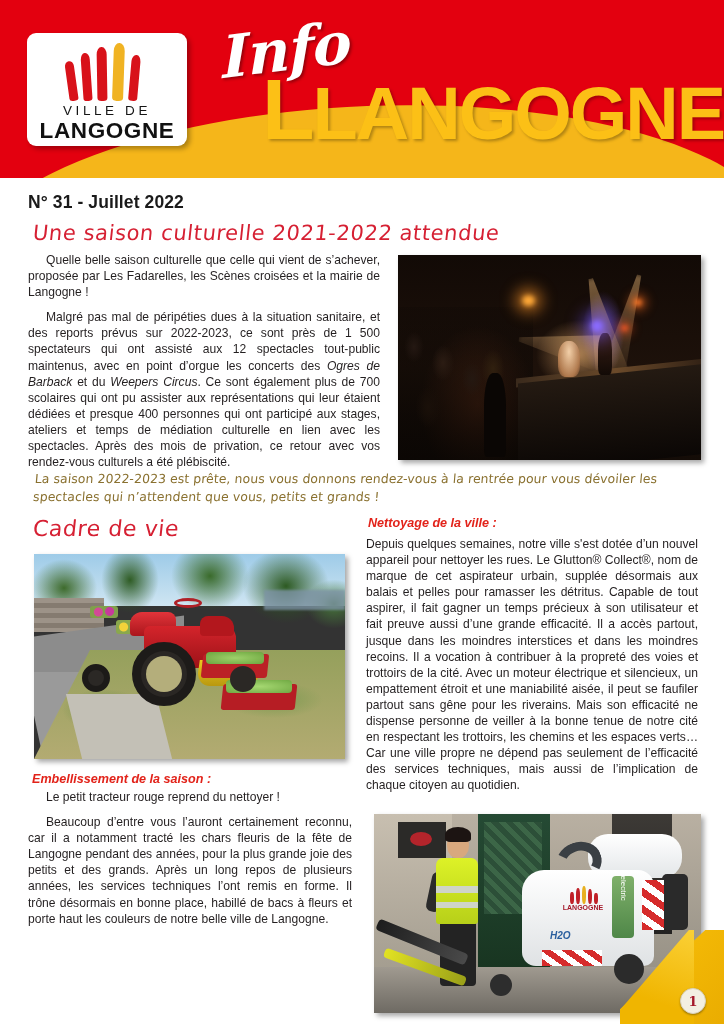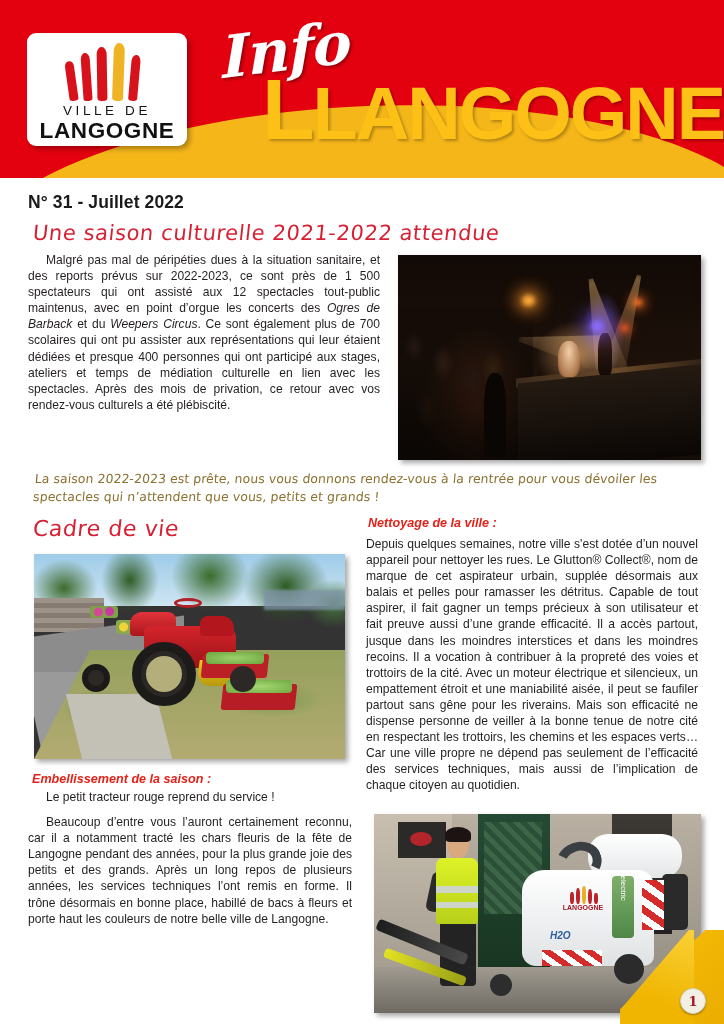--- a/index.html
+++ b/index.html
@@ -381,20 +381,21 @@
   <div class="wordmark-info">Info</div>
   <div class="wordmark-langogne"><span class="cap">L</span><span>LANGOGNE</span></div>
 
 </div>
 
 <div class="issue-line">N° 31 - Juillet 2022</div>
 
 <div class="hand-title" id="season-title">Une saison culturelle 2021-2022 attendue</div>
 
 <div class="bodytext" style="left:28px; top:252px; width:352px;">
+  <p>Quelle belle saison culturelle que celle qui vient de s’achever, proposée par Les Fadarelles, les Scènes croisées et la mairie de Langogne !</p>
   <p><span>Malgré pas mal de péripéties dues à la situation sanitaire, et des reports prévus sur 2022-2023, ce sont près de 1 500 spectateurs qui ont assisté aux 12 spectacles tout-public maintenus, avec en point d’orgue les concerts des </span><i>Ogres de Barback</i><span> et du </span><i>Weepers Circus</i><span>. Ce sont également plus de 700 scolaires qui ont pu assister aux représentations qui leur étaient dédiées et presque 400 personnes qui ont participé aux stages, ateliers et temps de médiation culturelle en lien avec les spectacles. Après des mois de privation, ce retour avec vos rendez-vous culturels a été plébiscité.</span></p>
 </div>
 
 <div class="photo" id="photo-concert">
   <div class="cap-inner">
     <div class="concert-bg"></div>
     <div class="beam b1"></div>
     <div class="beam b2"></div>
     <div class="beam b3"></div>
     <div class="crowd"></div>
@@ -438,21 +439,21 @@
     <div class="tr-wheelsm"></div>
     <div class="tr-wheelsm2"></div>
     <div class="tr-wheelbig"></div>
     <div class="tr-rim"></div>
   </div>
 </div>
 
 <div class="sub-red" style="left:32px; top:772px;">Embellissement de la saison :</div>
 
 <div class="bodytext" style="left:28px; top:789px; width:324px;">
-  <p>Le petit tracteur rouge reprend du service !</p>
+  <p>Le petit tracteur rouge reprend du nettoyer !</p>
   <p>Beaucoup d’entre vous l’auront certainement reconnu, car il a notamment tracté les chars fleuris de la fête de Langogne pendant des années, pour la plus grande joie des petits et des grands. Après un long repos de plusieurs années, les services techniques l’ont remis en forme. Il trône désormais en bonne place, habillé de bacs à fleurs et porte haut les couleurs de notre belle ville de Langogne.</p>
 </div>
 
 <div class="sub-red" style="left:368px; top:516px;">Nettoyage de la ville :</div>
 
 <div class="bodytext" style="left:366px; top:536px; width:332px;">
   <p style="text-indent:0;">Depuis quelques semaines, notre ville s'est dotée d’un nouvel appareil pour nettoyer les rues. Le Glutton® Collect®, nom de marque de cet aspirateur urbain, supplée désormais aux balais et pelles pour ramasser les détritus. Capable de tout aspirer, il fait gagner un temps précieux à son utilisateur et fait preuve aussi d’une grande efficacité. Il a accès partout, jusque dans les moindres interstices et dans les moindres recoins. Il a vocation à contribuer à la propreté des voies et trottoirs de la cité. Avec un moteur électrique et silencieux, un empattement étroit et une maniabilité aisée, il peut se faufiler partout sans gêne pour les riverains. Mais son efficacité ne dispense personne de veiller à la bonne tenue de notre cité en respectant les trottoirs, les chemins et les espaces verts… Car une ville propre ne dépend pas seulement de l’efficacité des services techniques, mais aussi de l’implication de chaque citoyen au quotidien.</p>
 </div>
 
 <div class="photo" id="photo-cleaner">

